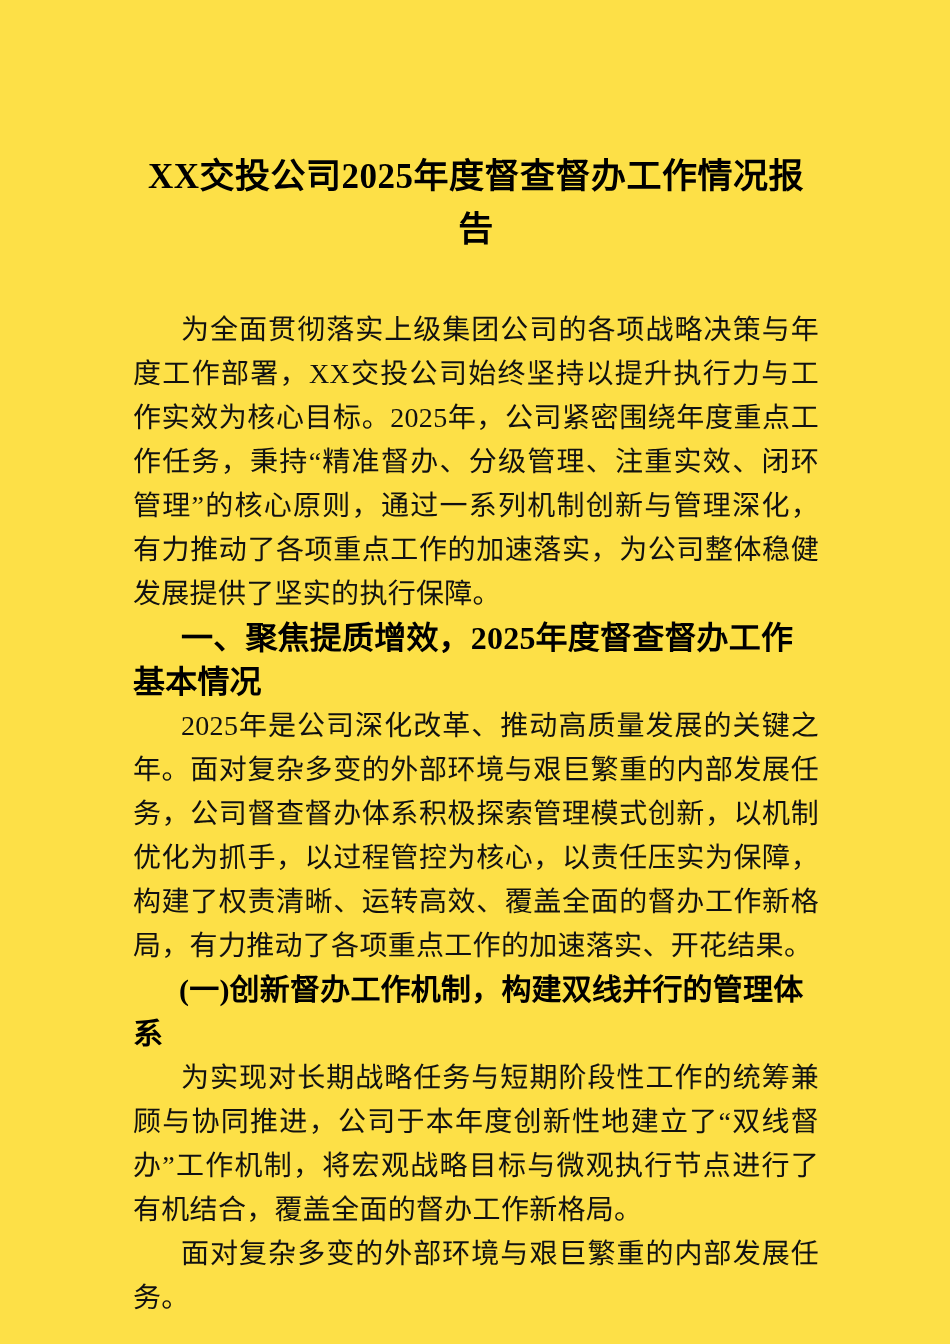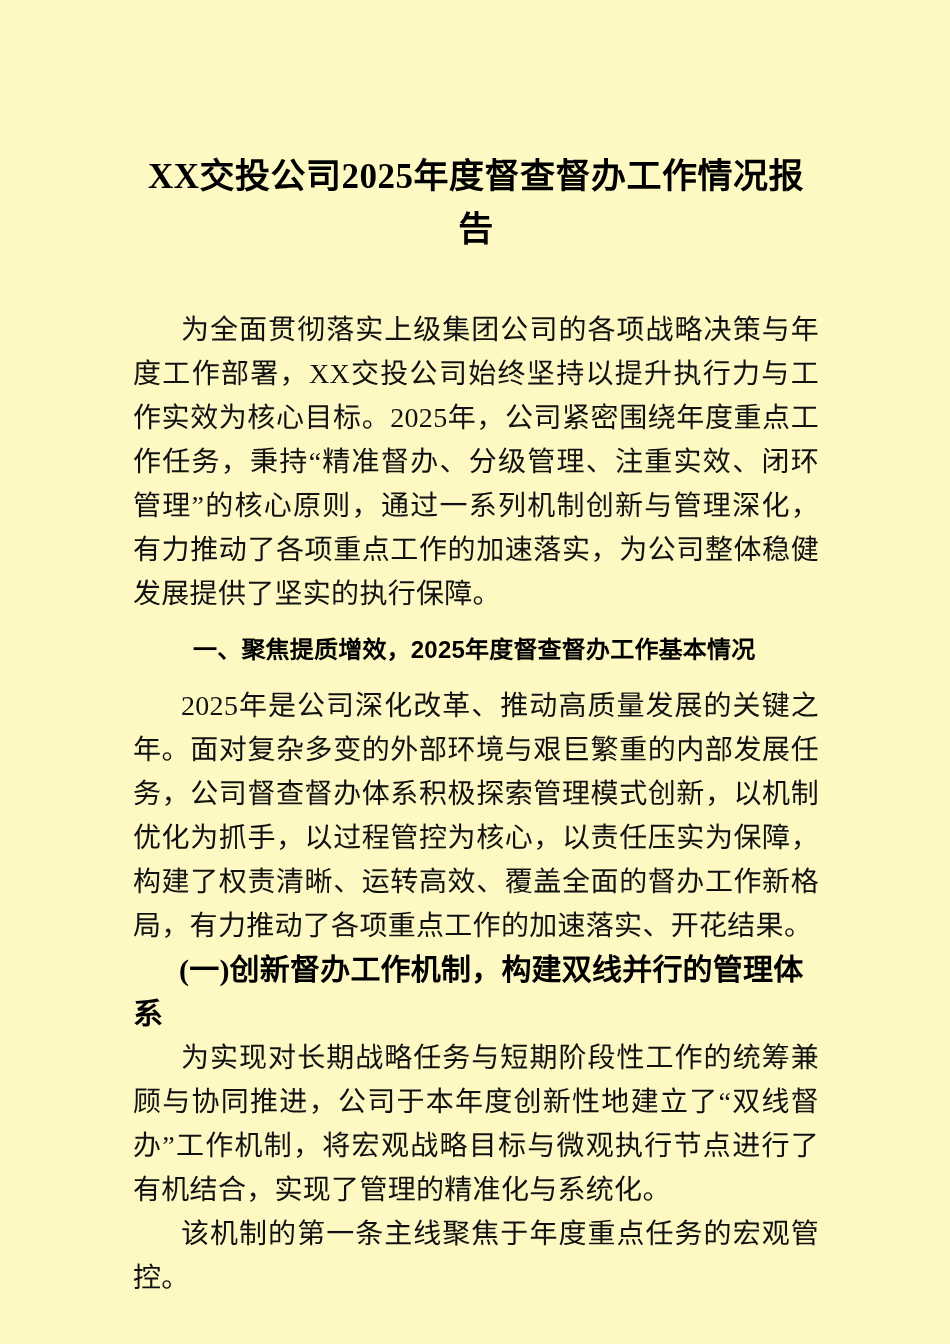--- a/index.html
+++ b/index.html
@@ -6,21 +6,21 @@
   html, body {
     margin: 0;
     padding: 0;
     background: #ffffff;
   }
 
   .page {
     position: relative;
     width: 950px;
     height: 1344px;
-    background: #fef9c3;
+    background: #fde047;
     margin: 0 auto;
     overflow: hidden;
     box-sizing: border-box;
   }
 
   .page-body {
     position: absolute;
     left: 133px;
     top: 150px;
     width: 686px;
@@ -34,27 +34,27 @@
     line-height: 53px;
     text-align: center;
     color: #000000;
     letter-spacing: 0.5px;
     margin: 0 0 0 0;
     padding: 0 4px;
   }
 
   
   .h1-section {
-    font-family: Liberation Sans, sans-serif;
+    font-family: Liberation Serif, serif;
     font-weight: bold;
-    font-size: 24px;
+    font-size: 32px;
     line-height: 44px;
     color: #000000;
     text-indent: 48px;
-    margin: 12px;
+    margin: 0;
     letter-spacing: 0.2px;
   }
 
   
   .h2-section {
     font-family: "Liberation Serif", "DejaVu Serif", serif;
     font-weight: bold;
     font-size: 30px;
     line-height: 44px;
     color: #000000;
@@ -93,18 +93,18 @@
     <div class="spacer-title-body"></div>
 
     <p class="body-para">为全面贯彻落实上级集团公司的各项战略决策与年度工作部署，XX交投公司始终坚持以提升执行力与工作实效为核心目标。2025年，公司紧密围绕年度重点工作任务，秉持“精准督办、分级管理、注重实效、闭环管理”的核心原则，通过一系列机制创新与管理深化，有力推动了各项重点工作的加速落实，为公司整体稳健发展提供了坚实的执行保障。</p>
 
     <h2 class="h1-section">一、聚焦提质增效，2025年度督查督办工作基本情况</h2>
 
     <p class="body-para">2025年是公司深化改革、推动高质量发展的关键之年。面对复杂多变的外部环境与艰巨繁重的内部发展任务，公司督查督办体系积极探索管理模式创新，以机制优化为抓手，以过程管控为核心，以责任压实为保障，构建了权责清晰、运转高效、覆盖全面的督办工作新格局，有力推动了各项重点工作的加速落实、开花结果。</p>
 
     <h3 class="h2-section">(一)创新督办工作机制，构建双线并行的管理体系</h3>
 
-    <p class="body-para">为实现对长期战略任务与短期阶段性工作的统筹兼顾与协同推进，公司于本年度创新性地建立了“双线督办”工作机制，将宏观战略目标与微观执行节点进行了有机结合，实现了管理的精准化与系统化。</p>
+    <p class="body-para">为实现对长期战略任务与短期阶段性工作的统筹兼顾与协同推进，公司于本年度创新性地建立了“双线督办”工作机制，将宏观战略目标与微观执行节点进行了有机结合，覆盖全面的督办工作新格局。</p>
 
-    <p class="body-para">该机制的第一条主线聚焦于年度重点任务的宏观管控。</p>
+    <p class="body-para">面对复杂多变的外部环境与艰巨繁重的内部发展任务。</p>
 
   </div>
 </div>
 
 </body></html>

